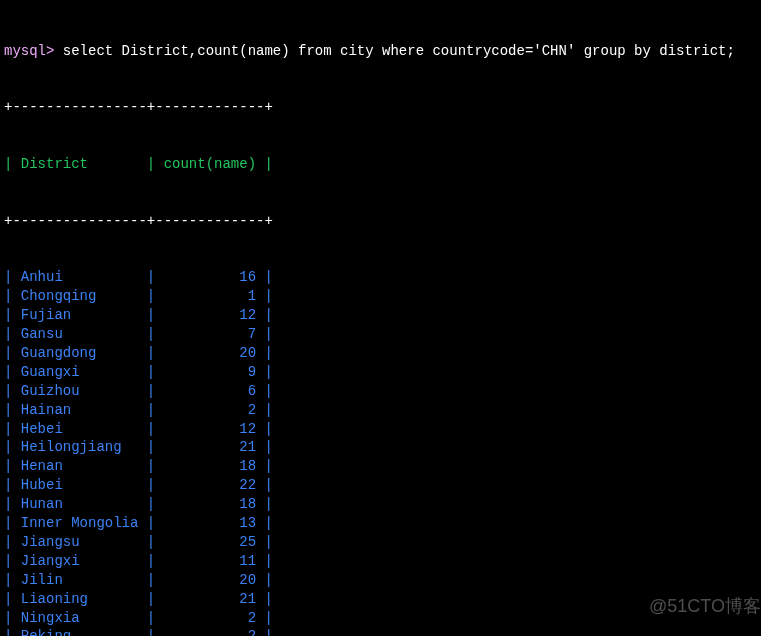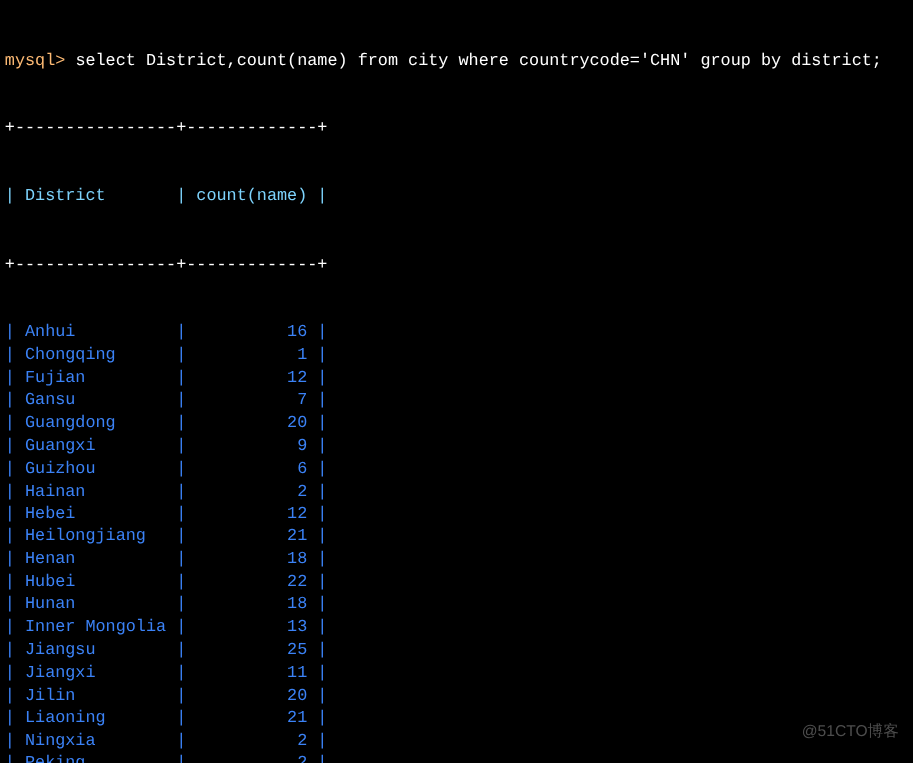--- a/index.html
+++ b/index.html
@@ -16,40 +16,40 @@
       padding: 4px;
       width: 761px;
       height: 636px;
       overflow: hidden;
       position: relative;
     }
     .terminal {
       white-space: pre;
     }
     .prompt {
-      color: #fdba74;
+      color: #f0abfc;
     }
     .header-col {
-      color: #7dd3fc;
+      color: #22c55e;
     }
     .data-col {
       color: #3b82f6;
     }
     .separator {
       color: #ffffff;
     }
     .row {
       display: block;
     }
     .watermark {
       position: absolute;
       bottom: 18px;
-      right: 12px;
+      right: 0;
       color: #808080;
-      font-size: 13px;
+      font-size: 18px;
       font-family: sans-serif;
       opacity: 0.6;
     }
   </style>
 </head>
 <body>
 
 <div class="terminal">
   <span class="row"><span class="prompt">mysql&gt; </span><span>select District,count(name) from city where countrycode='CHN' group by district;</span></span>
   <span class="row separator">+----------------+-------------+</span>

